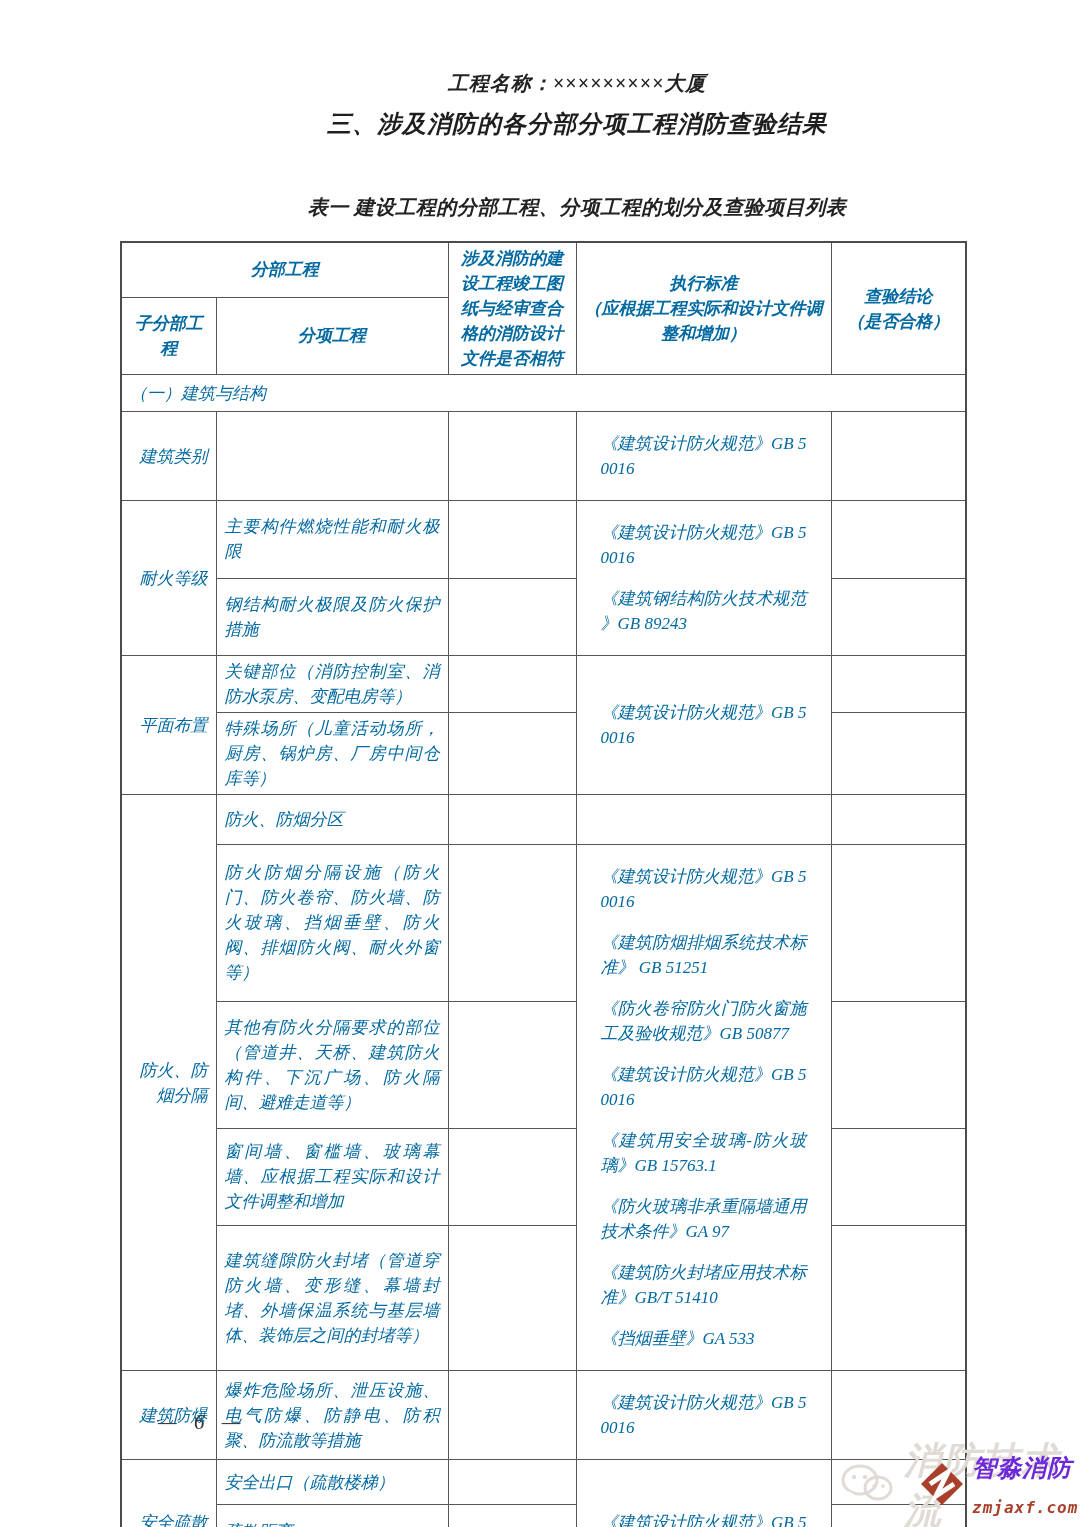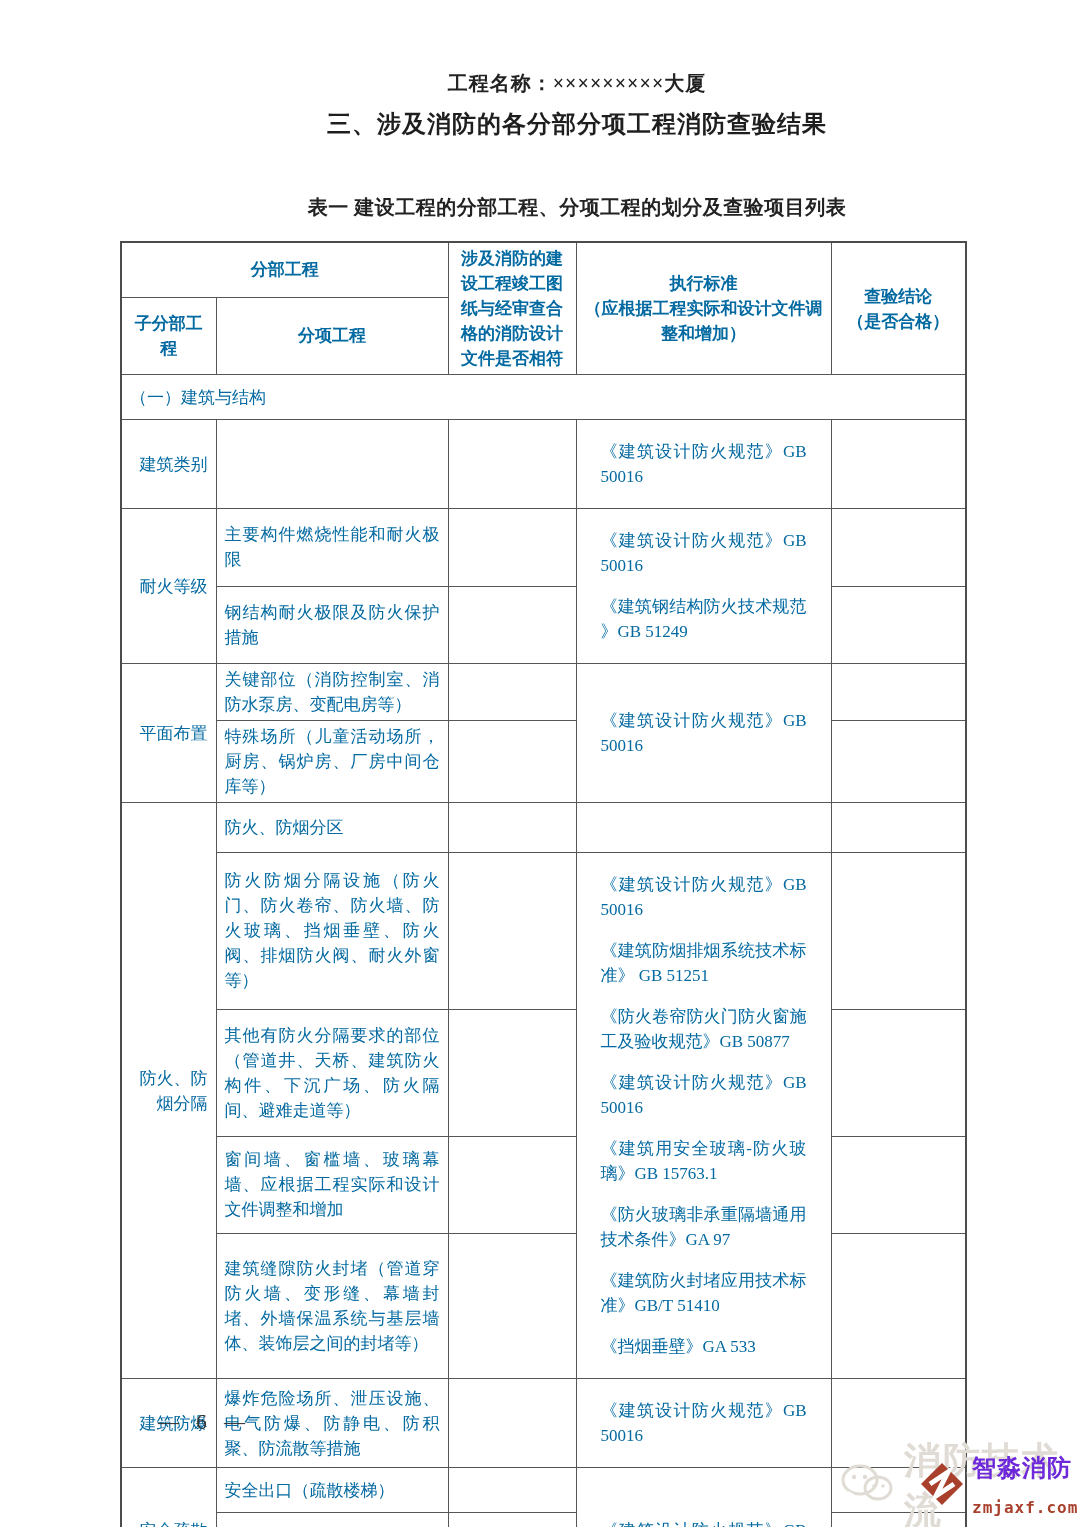--- a/index.html
+++ b/index.html
@@ -4,21 +4,21 @@
 <style>
   html,body{margin:0;padding:0;}
   body{
     width:1080px;height:1527px;
     background:#ffffff;
     font-family:"Liberation Serif","DejaVu Serif",serif;
     color:#2d2d2d;
     position:relative;
     overflow:hidden;
   }
-  .page{position:absolute;inset:0;}
+  .page{position:absolute;inset:0;font-style:italic;}
 
   
   .project-name{
     position:absolute;top:70px;left:37px;width:1080px;
     text-align:center;font-size:20px;font-weight:bold;letter-spacing:1px;color:#222;
   }
   .main-title{
     position:absolute;top:108px;left:37px;width:1080px;
     text-align:center;font-size:24px;font-weight:bold;letter-spacing:1px;color:#1e1e1e;
   }
@@ -106,41 +106,41 @@
       <td class="hd" rowspan="2">
         <div>查验结论</div>
         <div class="note">（是否合格）</div>
       </td>
     </tr>
     <tr style="height:73px">
       <td class="hd">子分部工程</td>
       <td class="hd">分项工程</td>
     </tr>
 
-    <tr style="height:45px">
+    <tr style="height:37px">
       <td class="sec" colspan="5">（一）建筑与结构</td>
     </tr>
 
     <tr style="height:55px">
       <td class="sub">建筑类别</td>
       <td class="item blank"></td>
       <td class="blank"></td>
       <td class="std">
         <div>《建筑设计防火规范》GB 50016</div>
       </td>
       <td class="blank"></td>
     </tr>
 
     <tr style="height:53px">
       <td class="sub" rowspan="2">耐火等级</td>
       <td class="item">主要构件燃烧性能和耐火极限</td>
       <td class="blank"></td>
       <td class="std" rowspan="2">
         <div>《建筑设计防火规范》GB 50016</div>
-        <div>《建筑钢结构防火技术规范 》GB 51249</div>
+        <div>《建筑钢结构防火技术规范 》GB 89243</div>
       </td>
       <td class="blank"></td>
     </tr>
     <tr style="height:50px">
       <td class="item">钢结构耐火极限及防火保护措施</td>
       <td class="blank"></td>
       <td class="blank"></td>
     </tr>
 
     <tr style="height:55px">

